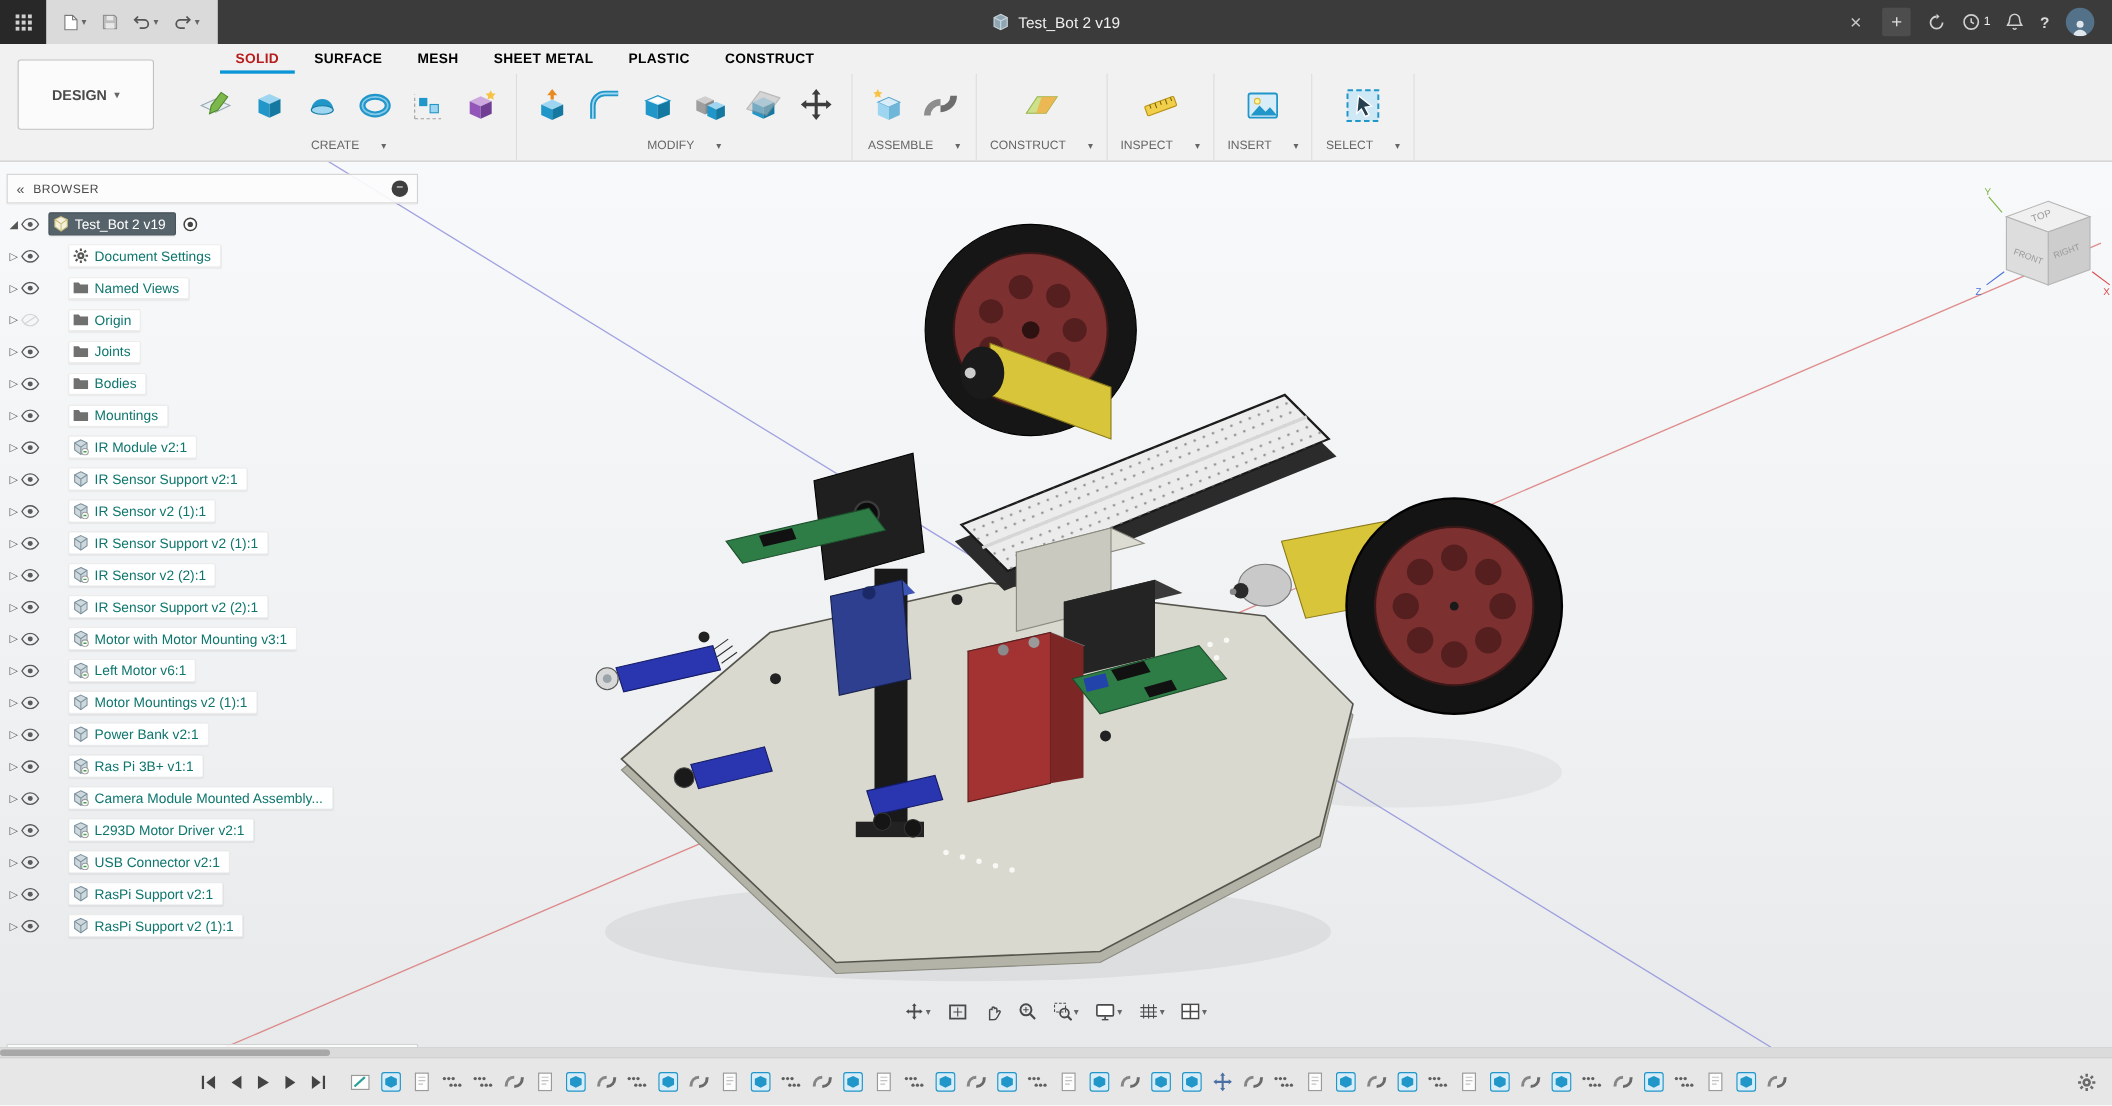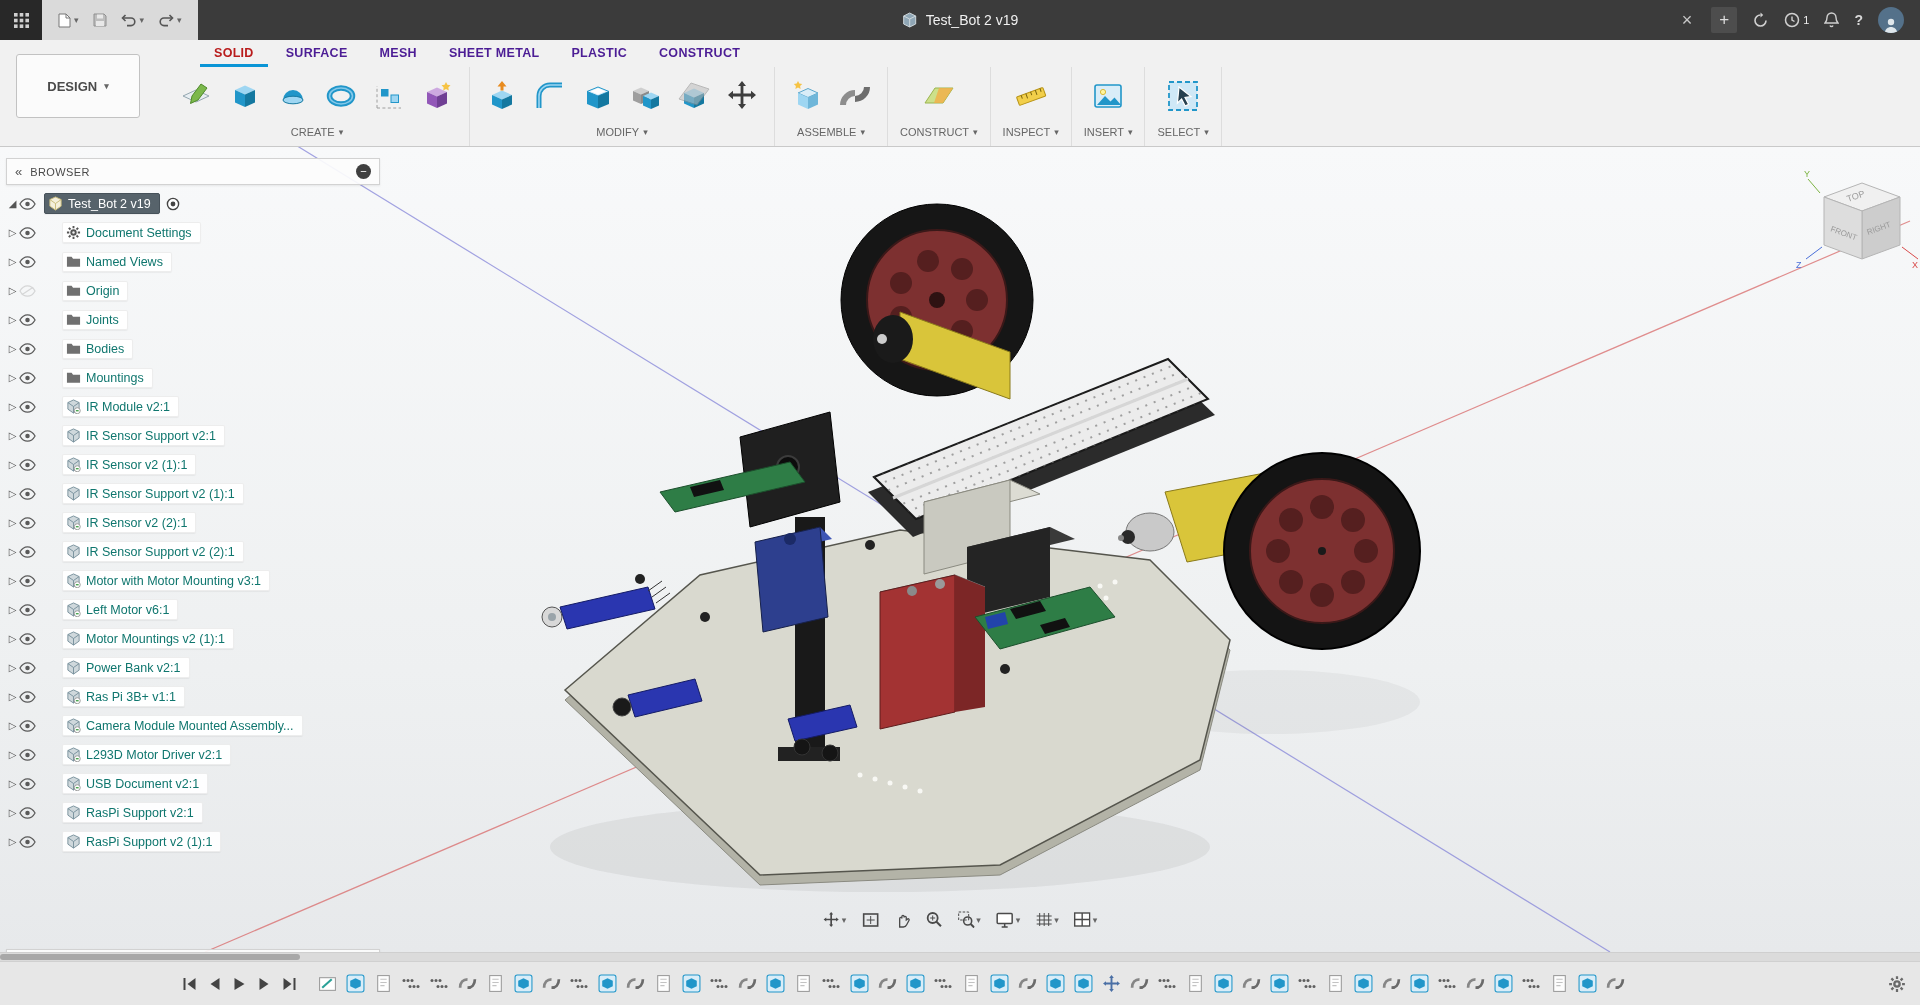--- a/index.html
+++ b/index.html
@@ -17,27 +17,27 @@
 .close-x{font-size:18px;color:#c9c9c9;cursor:pointer;padding:0 4px;line-height:1}
 .plus-tab{width:26px;height:26px;background:#4d4d4d;border-radius:2px;display:flex;align-items:center;justify-content:center;font-size:17px;color:#ddd;cursor:pointer}
 .jobwrap{display:flex;align-items:center;gap:3px;cursor:pointer}
 .badge{font-size:11px;color:#eee}
 .help-q{font-size:14px;color:#d8d8d8;font-weight:bold;cursor:pointer}
 .avatar{width:26px;height:26px;border-radius:50%;background:#54718a;display:flex;align-items:flex-end;justify-content:center;overflow:hidden;cursor:pointer}
 
 .ribbon{position:absolute;top:40px;left:0;right:0;height:107px;background:#f1f1f1;border-bottom:1px solid #c9c9c9;z-index:40}
 .design-box{position:absolute;left:16px;top:14px;width:124px;height:64px;background:#fbfbfb;border:1px solid #c2c2c2;border-radius:3px;display:flex;align-items:center;justify-content:center;gap:7px;font-weight:bold;color:#4a4a4a;font-size:13px;cursor:pointer}
 .tabs{display:flex;margin-left:200px;height:27px;align-items:flex-end;gap:4px}
-.tab{padding:5px 14px 4px;font-size:12.5px;font-weight:bold;color:#4c1d95;letter-spacing:.3px;border-bottom:3px solid transparent;cursor:pointer;white-space:nowrap}
+.tab{padding:5px 14px 4px;font-size:12.5px;font-weight:bold;color:#000000;letter-spacing:.3px;border-bottom:3px solid transparent;cursor:pointer;white-space:nowrap}
 .tab.active{color:#b91c1c;border-bottom-color:#0a95d6}
 .rgroups{display:flex;margin-left:165px;height:79px}
 .rgroup{display:flex;flex-direction:column;align-items:center;padding:0 12px;border-right:1px solid #ddd}
 .rgroup .icons{flex:1;display:flex;align-items:center;gap:8px}
 .ribtn{width:40px;height:44px;display:flex;align-items:center;justify-content:center;cursor:pointer;border-radius:3px}
-.glabel{font-size:11px;color:#666;padding:2px 0 8px;display:flex;align-items:center;gap:4px;cursor:pointer;white-space:nowrap}
+.glabel{font-size:11px;color:#666;padding:2px 0 8px;display:flex;align-items:center;gap:20px;cursor:pointer;white-space:nowrap}
 
 .canvas{position:absolute;top:147px;left:0;width:1920px;height:805px;background:linear-gradient(180deg,#f8f9fa 0%,#eef0f1 65%,#e7e9eb 100%)}
 
 .browser{position:absolute;left:6px;top:158px;width:374px;z-index:30}
 .panel-h{display:flex;align-items:center;height:27px;background:rgba(252,252,252,.92);border:1px solid #d2d2d2;padding:0 8px;gap:8px;box-shadow:0 1px 2px rgba(0,0,0,.08)}
 .panel-h .ph-label{font-size:11px;font-weight:normal;color:#4a4a4a;letter-spacing:.4px;flex:1}
 .collapse-arrows{color:#555;font-size:13px;cursor:pointer;line-height:1}
 .circle-btn{width:15px;height:15px;border-radius:50%;background:#3f3f3f;color:#fff;display:flex;align-items:center;justify-content:center;font-size:11px;line-height:1;cursor:pointer}
 .btree{padding-top:4px}
 .b-row{height:29px;display:flex;align-items:center}
@@ -898,21 +898,21 @@
           </span>
           <span class="rowchip">
             <span class="icw">
               <svg width="15" height="15" viewBox="0 0 16 16">
                 <path d="M8 1l6 2.8v7L8 15l-6-4.2v-7z" fill="#cfd8dc" stroke="#78909c"></path>
                 <path d="M2 3.8L8 8l6-4.2M8 8v7" fill="none" stroke="#78909c"></path>
                 <circle cx="12" cy="12.5" r="3.2" fill="#fff" stroke="#999"></circle>
                 <path d="M10.5 12.5h3" stroke="#43a047" stroke-width="1.4"></path>
               </svg>
             </span>
-            <span class="lbl">USB Document v2:1</span>
+            <span class="lbl">USB Connector v2:1</span>
           </span>
         </div>
         <div class="b-row">
           <span class="tri">▷</span>
           <span class="eyebtn">
             <svg width="17" height="12" viewBox="0 0 18 12">
               <path d="M1 6C3.5 1.5 6 .5 9 .5S14.5 1.5 17 6c-2.5 4.5-5 5.5-8 5.5S3.5 10.5 1 6z" fill="none" stroke="#5a5a5a" stroke-width="1.3"></path>
               <circle cx="9" cy="6" r="2.4" fill="#5a5a5a"></circle>
             </svg>
           </span>

